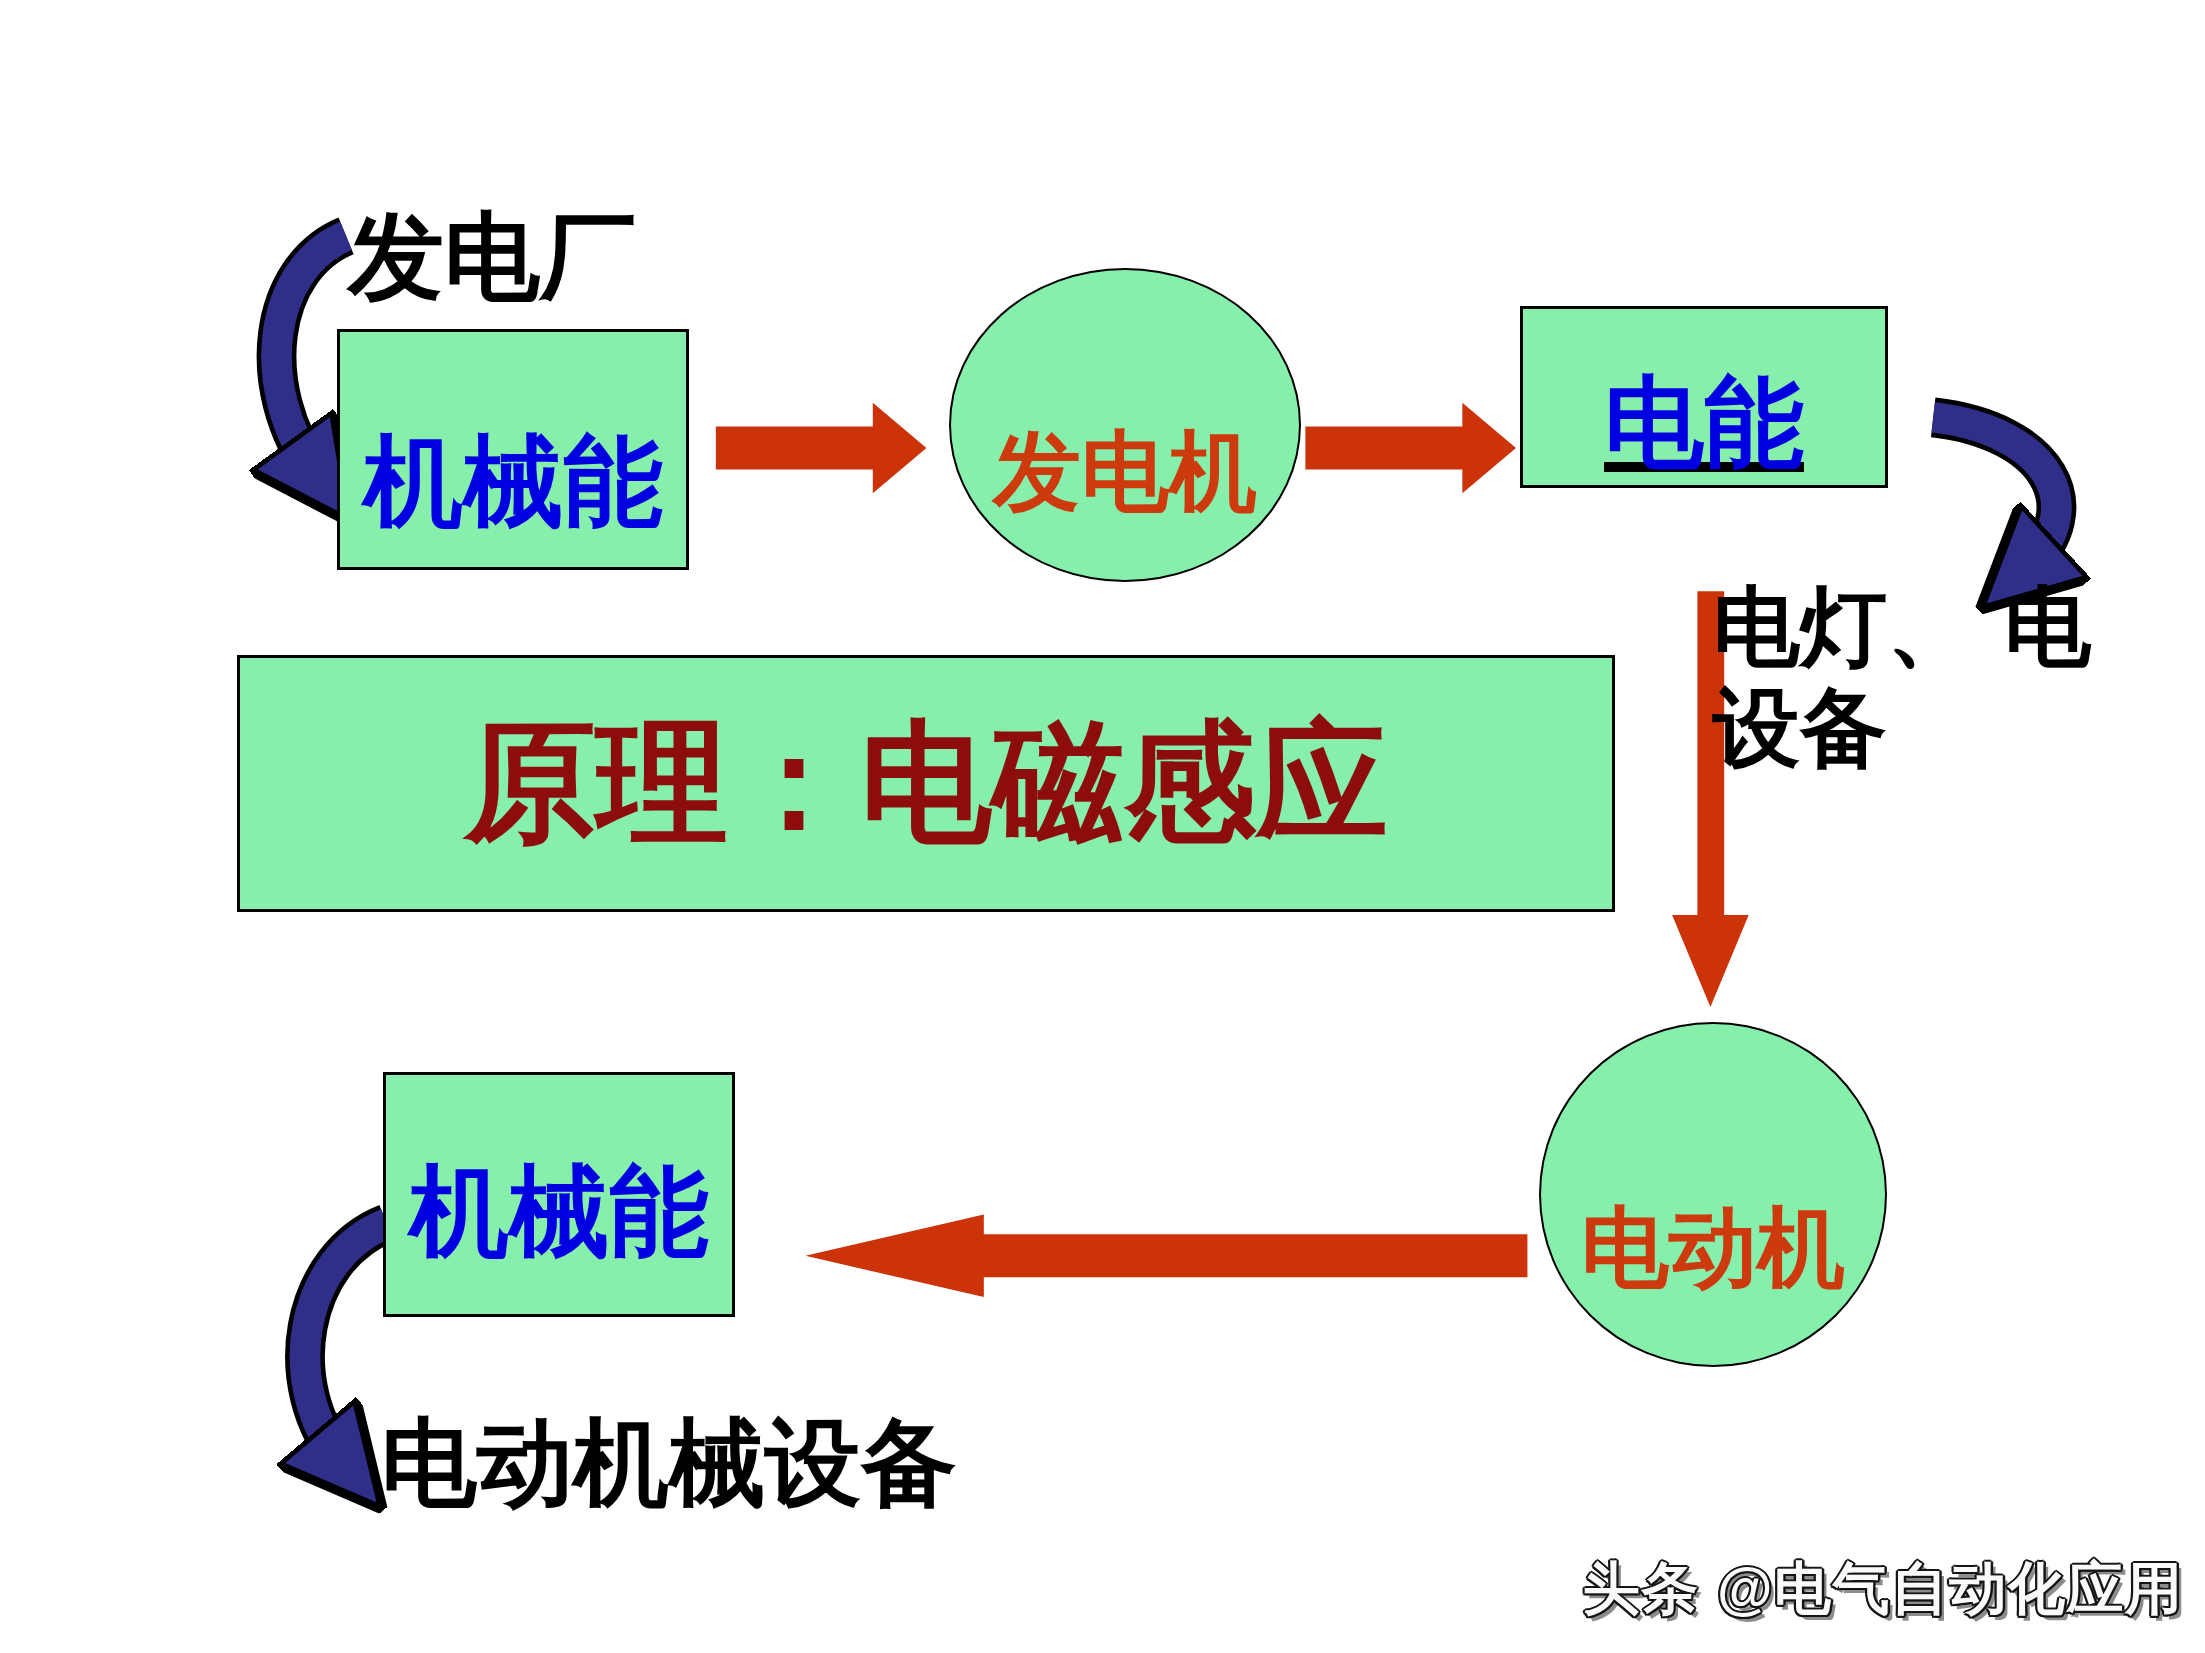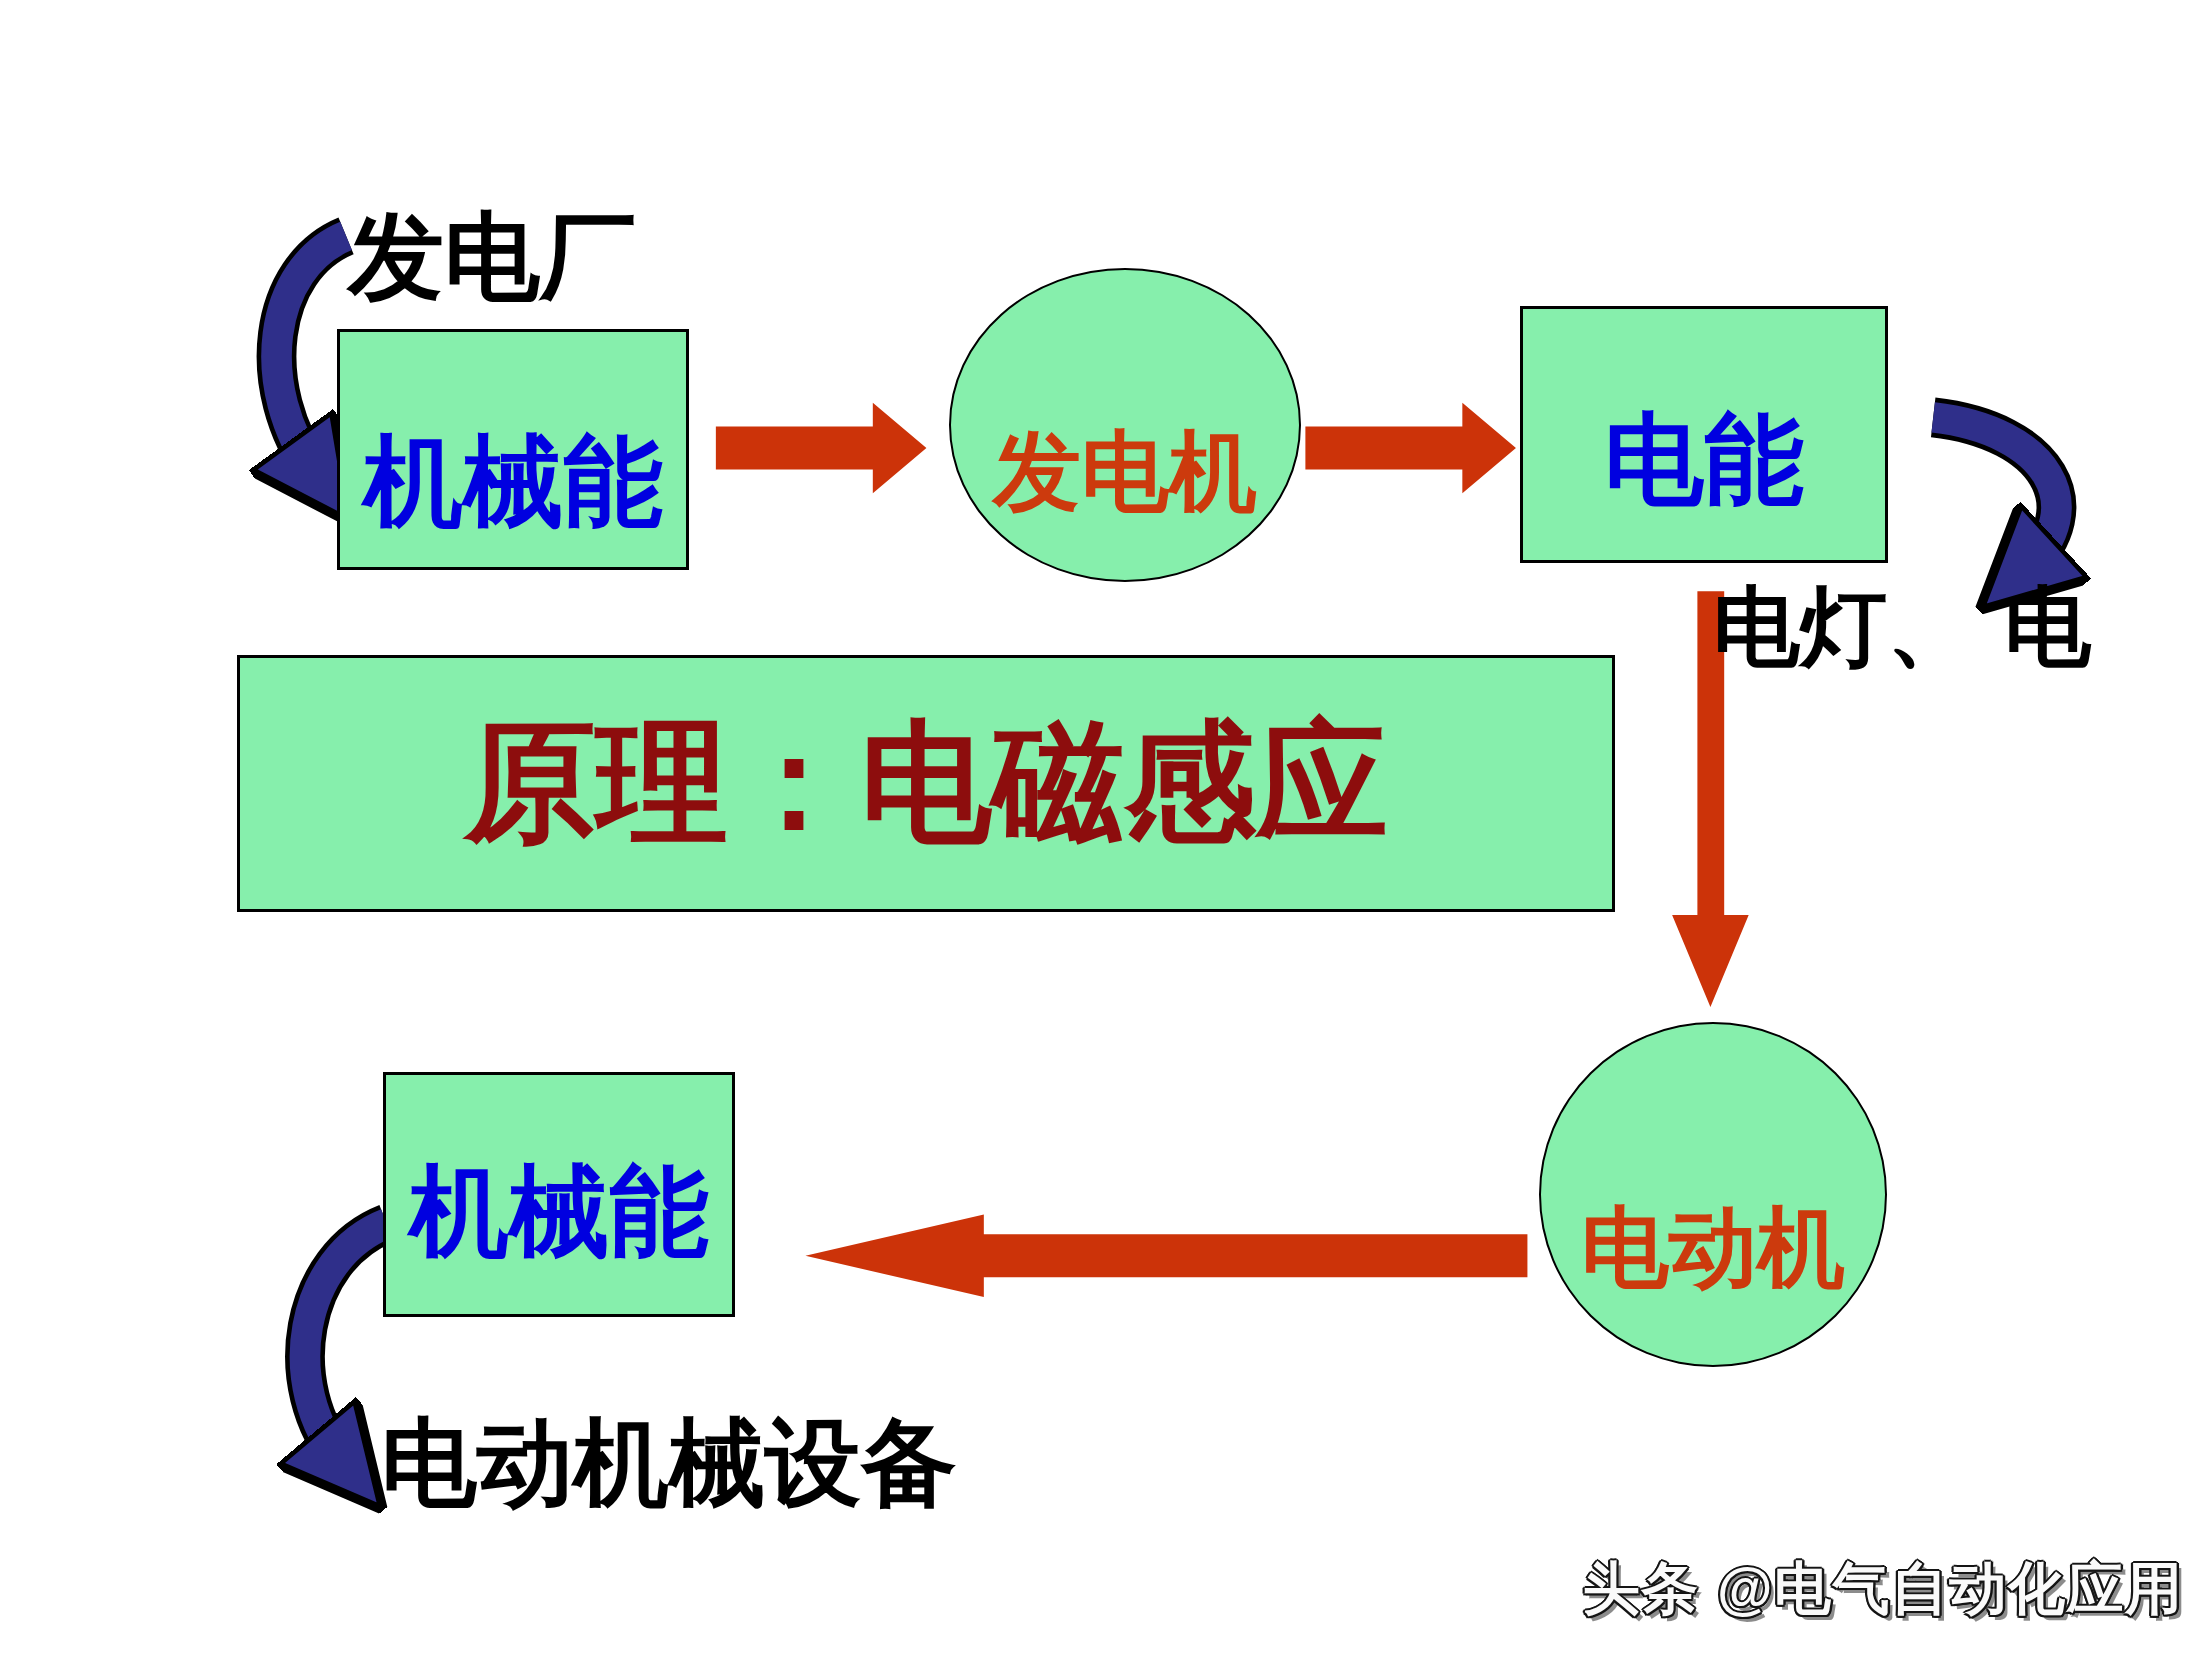--- a/index.html
+++ b/index.html
@@ -13,21 +13,21 @@
     position:absolute; z-index:2; background:#86efac; border:3.1px solid #000;
     box-sizing:border-box; display:flex; justify-content:center; align-items:center;
   }
   .ellipse { border-radius:50%; border-width:2.3px; }
   .blue-label  { color:#0000E0; font-size:100px; font-weight:600; white-space:nowrap; }
   .red-label   { color:#CC3A0D; font-size:88px; font-weight:600; white-space:nowrap; }
   #box-mech-top    { left:337px;  top:329px;  width:352px; height:241px; }
   #box-mech-top .blue-label { transform:translateY(34px); }
   #ellipse-generator { left:949px; top:268px; width:352px; height:314px; }
   #ellipse-generator .red-label { transform:translateY(31px);margin-top:32px; }
-  #box-electric    { left:1520px; top:306px;  width:368px; height:257px; }
+  #box-electric    { left:1520px; top:306px;  width:368px; height:182px;text-decoration:underline; }
   #box-electric .blue-label { transform:translateY(27px); }
   #principle-box   { left:237px;  top:655px;  width:1378px; height:257px; border-width:3.8px;justify-content:center; }
   #principle-label { color:#8D0D0D; font-size:132px; font-weight:700; white-space:nowrap; }
   #ellipse-motor   { left:1539px; top:1022px; width:348px; height:345px; }
   #ellipse-motor .red-label { transform:translateY(54px); }
   #box-mech-bottom { left:383px;  top:1072px; width:352px; height:245px; }
   #box-mech-bottom .blue-label { transform:translateY(19px); }
 
   #page-title {
     left:73px; top:47px; font-size:67px; font-weight:700; letter-spacing:2.3px;
@@ -109,20 +109,21 @@
   <div class="node" id="box-electric">
     <span class="blue-label">电能</span>
   </div>
 
   <div class="node" id="principle-box">
     <span id="principle-label">原理：电磁感应</span>
   </div>
 
   <div class="abs" id="appliances-label">
     <div>电灯、  电</div>
+    <div>设备</div>
   </div>
 
   <div class="node ellipse" id="ellipse-motor">
     <span class="red-label">电动机</span>
   </div>
 
   <div class="node" id="box-mech-bottom">
     <span class="blue-label">机械能</span>
   </div>
 

